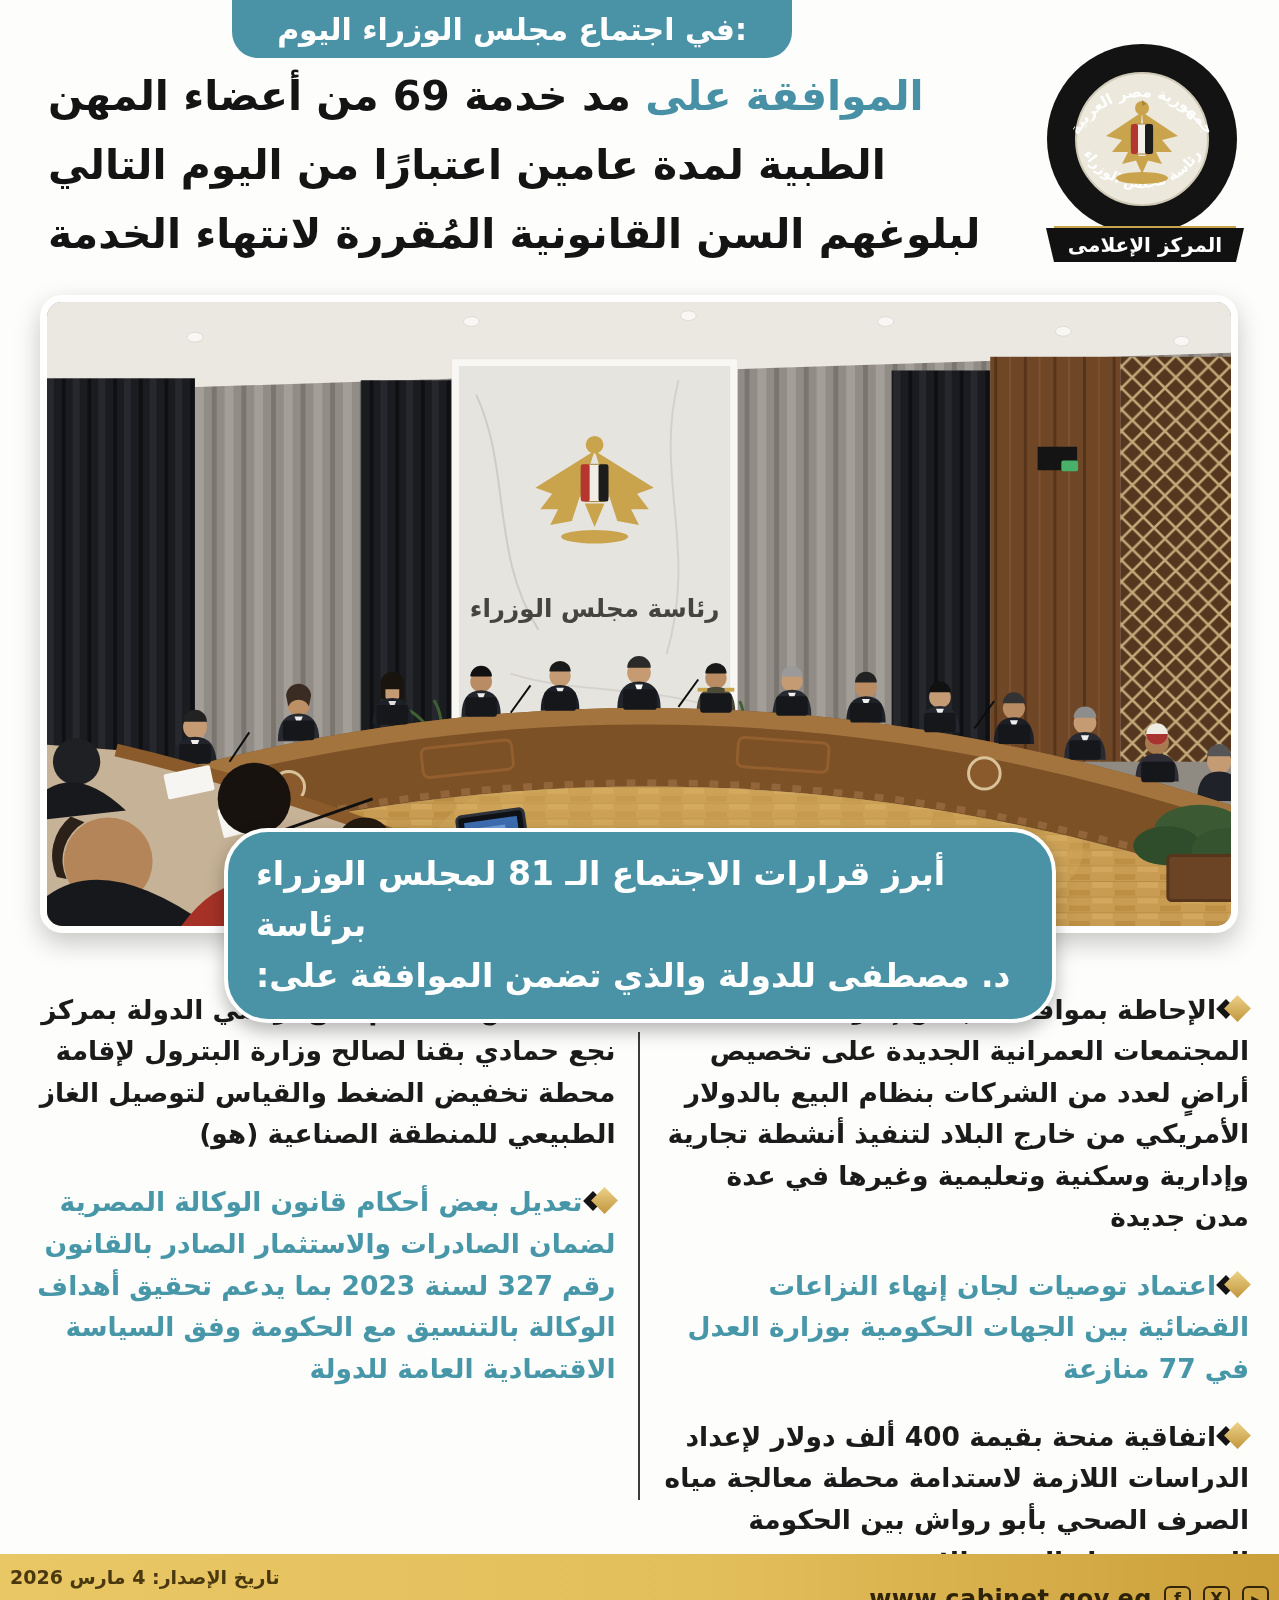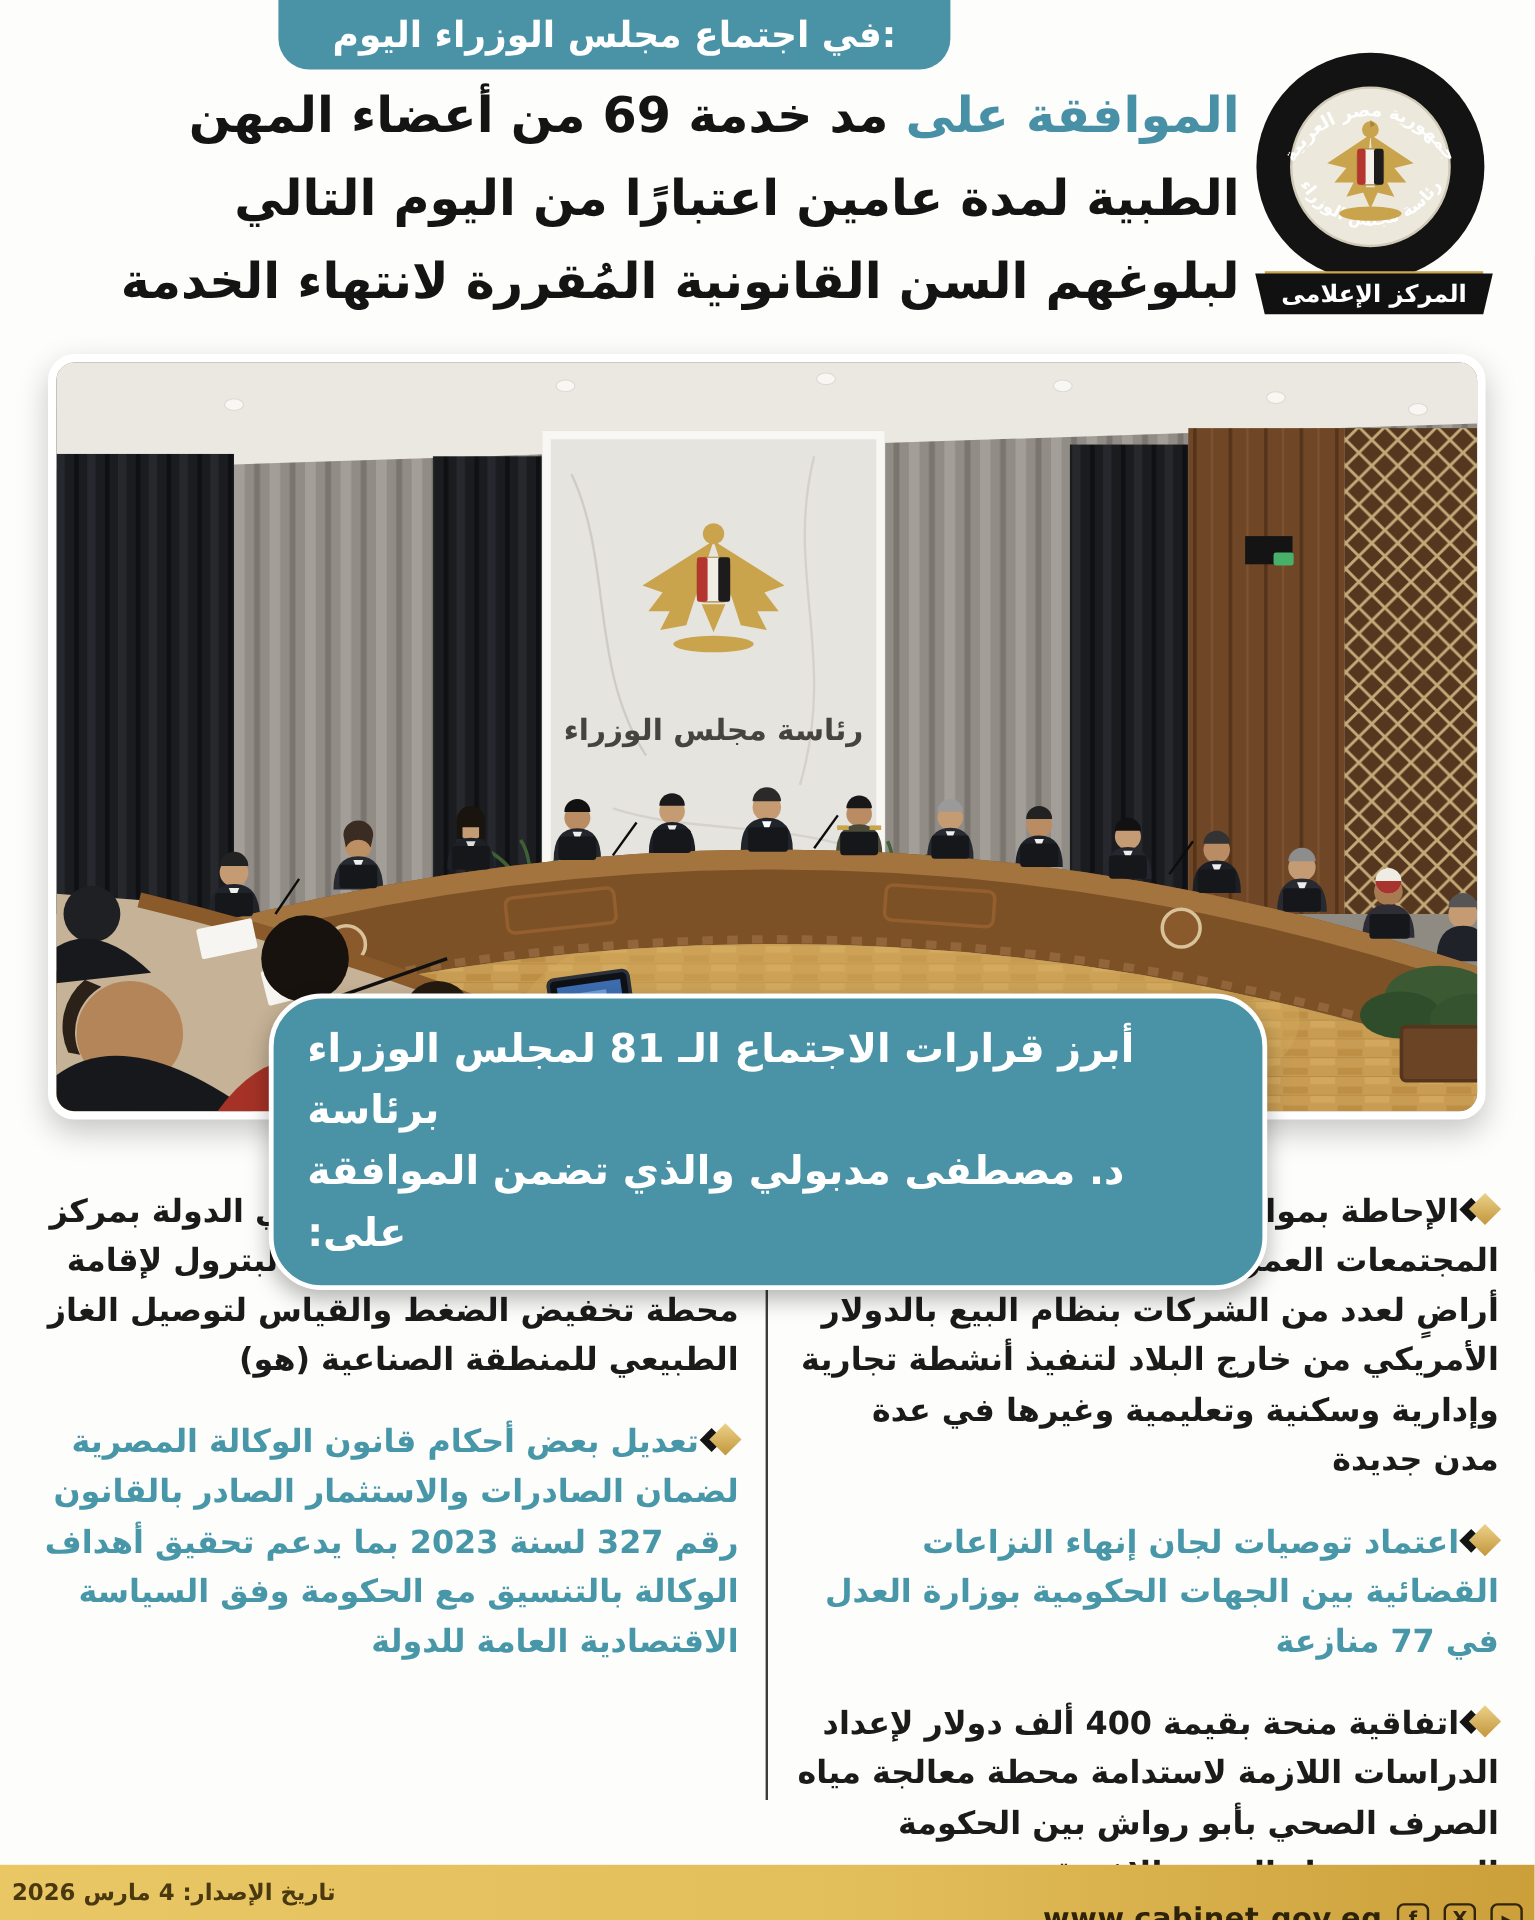--- a/index.html
+++ b/index.html
@@ -11,21 +11,21 @@
   
   .top-badge{
     position:absolute;top:0;left:232px;width:560px;height:58px;
     background:#4a93a6;border-radius:0 0 26px 26px;
     display:flex;align-items:center;justify-content:center;
     color:#fff;font-size:30px;font-weight:bold;
   }
   
   .headline{
     position:absolute;top:62px;left:48px;width:985px;
-    direction:rtl;text-align:right;
+    direction:rtl;text-align:left;
     font-size:41px;font-weight:bold;line-height:1.68;color:#141414;
   }
   .headline .hl-teal{color:#4790a5;}
   
   .logo{position:absolute;top:40px;left:1042px;width:206px;height:222px;}
   
   .photo{
     position:absolute;top:295px;left:40px;width:1198px;height:638px;
     border:7px solid #ffffff;border-radius:22px;overflow:hidden;
     box-shadow:0 10px 26px rgba(0,0,0,.22);background:#8f8b83;box-sizing:border-box;
@@ -369,21 +369,21 @@
         <circle cx="322" cy="556" r="29" fill="#241a10"></circle>
         <path d="M252,650 Q322,570 398,650 Z" fill="#14161a"></path>
         <circle cx="852" cy="630" r="50" fill="#4a443f"></circle>
         <path d="M758,650 Q852,590 962,650 Z" fill="#1d2025"></path>
       </g>
     </svg>
   </div>
 
   <div class="banner">
     <div>أبرز قرارات الاجتماع الـ 81 لمجلس الوزراء برئاسة</div>
-    <div>د. مصطفى مدبولي والذي تضمن الموافقة على:</div>
+    <div>د. مصطفى للدولة والذي تضمن الموافقة على:</div>
   </div>
 
   <div class="decisions">
     <div>
       <p class="decision"><span class="diamond"><span class="d-black"></span><span class="d-gold"></span></span><span>الإحاطة بموافقة مجلس إدارة هيئة المجتمعات العمرانية الجديدة على تخصيص أراضٍ لعدد من الشركات بنظام البيع بالدولار الأمريكي من خارج البلاد لتنفيذ أنشطة تجارية وإدارية وسكنية وتعليمية وغيرها في عدة مدن جديدة</span></p>
       <p class="decision teal"><span class="diamond"><span class="d-black"></span><span class="d-gold"></span></span><span>اعتماد توصيات لجان إنهاء النزاعات القضائية بين الجهات الحكومية بوزارة العدل في 77 منازعة</span></p>
       <p class="decision"><span class="diamond"><span class="d-black"></span><span class="d-gold"></span></span><span>اتفاقية منحة بقيمة 400 ألف دولار لإعداد الدراسات اللازمة لاستدامة محطة معالجة مياه الصرف الصحي بأبو رواش بين الحكومة المصرية وبنك التنمية الإفريقي</span></p>
     </div>
     <div>
       <p class="decision"><span class="diamond"><span class="d-black"></span><span class="d-gold"></span></span><span>تخصيص 2590 م² من أراضي الدولة بمركز نجع حمادي بقنا لصالح وزارة البترول لإقامة محطة تخفيض الضغط والقياس لتوصيل الغاز الطبيعي للمنطقة الصناعية (هو)</span></p>

